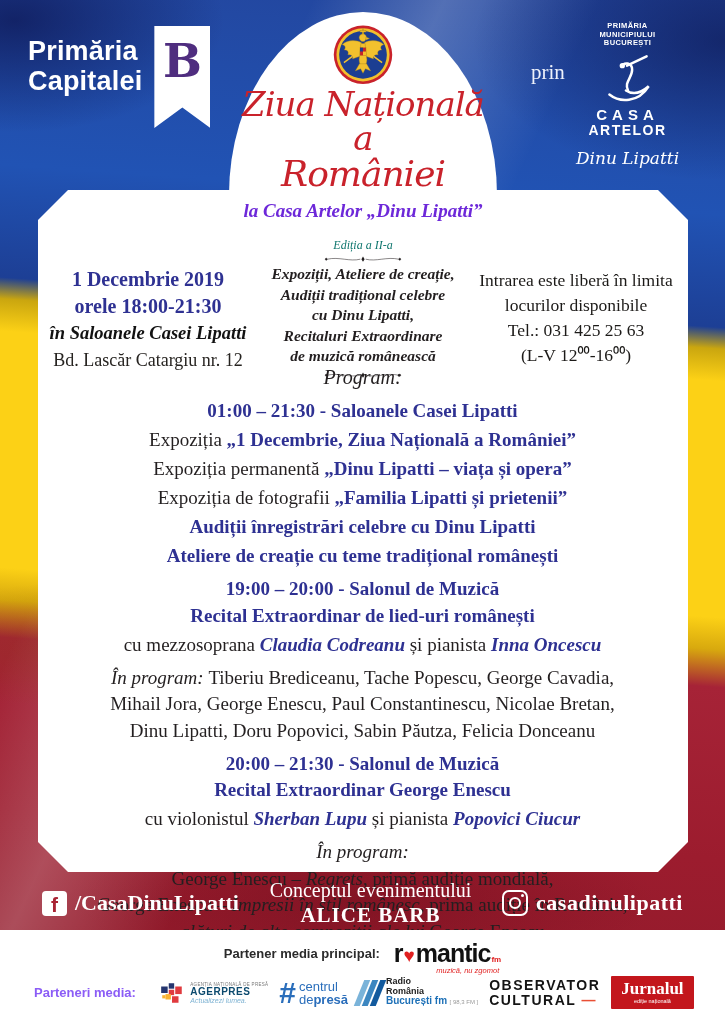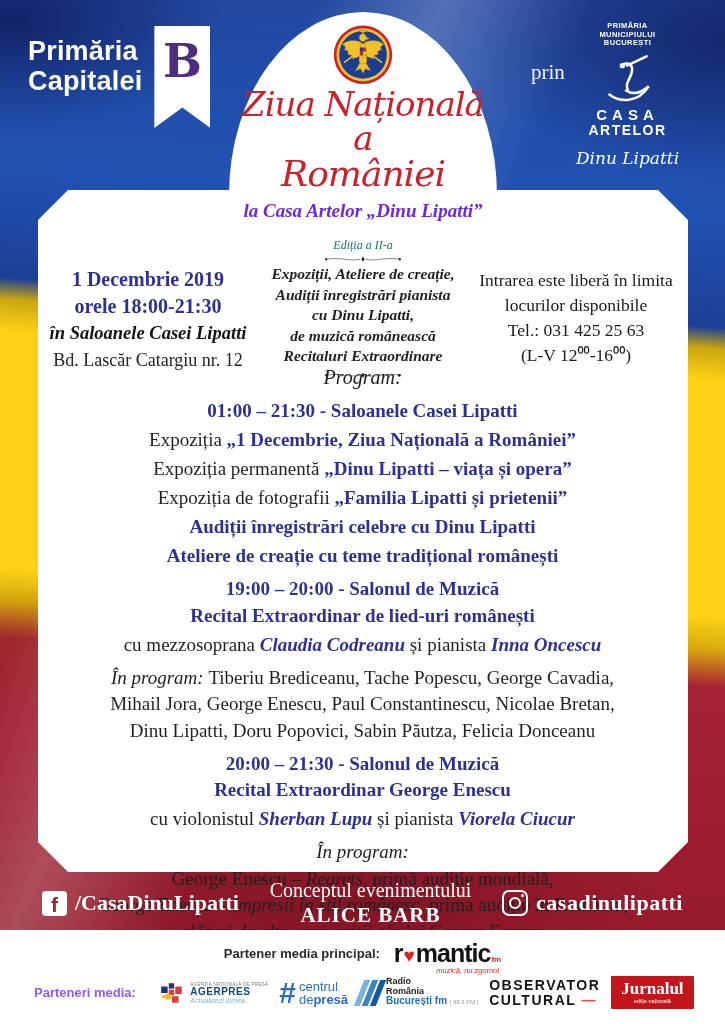--- a/index.html
+++ b/index.html
@@ -202,24 +202,24 @@
     <g fill="none" stroke="#231f20" stroke-width="1">
       <path d="M8 6 C30 1 50 11 70 6"></path>
         <path d="M142 6 C120 1 100 11 80 6"></path>
       <circle cx="6" cy="6" r="1.8" fill="#231f20"></circle>
         <circle cx="144" cy="6" r="1.8" fill="#231f20"></circle>
     </g>
     <path d="M75 1 L78 6 L75 11 L72 6 Z" fill="#231f20"></path>
   </svg>
   <div class="desc">
       <div>Expoziții, Ateliere de creație,</div>
-      <div>Audiții înregistrări pianista</div>
+      <div>Audiții tradițional celebre</div>
       <div>cu Dinu Lipatti,</div>
+      <div>Recitaluri Extraordinare</div>
       <div>de muzică românească</div>
-      <div>Recitaluri Extraordinare</div>
     </div>
   <svg class="flourish" viewBox="0 0 150 12" width="150" height="12" style="margin-top:5px;">
     <g fill="none" stroke="#231f20" stroke-width="1">
       <path d="M8 6 C30 1 50 11 70 6"></path>
         <path d="M142 6 C120 1 100 11 80 6"></path>
       <circle cx="6" cy="6" r="1.8" fill="#231f20"></circle>
         <circle cx="144" cy="6" r="1.8" fill="#231f20"></circle>
     </g>
     <path d="M75 1 L78 6 L75 11 L72 6 Z" fill="#231f20"></path>
   </svg>
@@ -248,21 +248,21 @@
     <div class="pline v-row"><span class="seg-b">Audiții înregistrări celebre cu Dinu Lipatti</span></div>
     <div class="pline v-row"><span class="seg-b">Ateliere de creație cu teme tradițional românești</span></div>
     <div class="pline v-time"><span class="seg-b">19:00 – 20:00 - Salonul de Muzică</span></div>
     <div class="pline v-tight"><span class="seg-b">Recital Extraordinar de lied-uri românești</span></div>
     <div class="pline v-row"><span class="seg-p">cu mezzosoprana </span><span class="seg-bi">Claudia Codreanu</span><span class="seg-p"> și pianista </span><span class="seg-bi">Inna Oncescu</span></div>
     <div class="pline v-time"><span class="seg-i">În program: </span><span class="seg-p">Tiberiu Brediceanu, Tache Popescu, George Cavadia,</span></div>
     <div class="pline v-tight"><span class="seg-p">Mihail Jora, George Enescu, Paul Constantinescu, Nicolae Bretan,</span></div>
     <div class="pline v-tight"><span class="seg-p">Dinu Lipatti, Doru Popovici, Sabin Păutza, Felicia Donceanu</span></div>
     <div class="pline v-time"><span class="seg-b">20:00 – 21:30 - Salonul de Muzică</span></div>
     <div class="pline v-tight"><span class="seg-b">Recital Extraordinar George Enescu</span></div>
-    <div class="pline v-row"><span class="seg-p">cu violonistul </span><span class="seg-bi">Sherban Lupu</span><span class="seg-p"> și pianista </span><span class="seg-bi">Viorela Ciucur</span></div>
+    <div class="pline v-row"><span class="seg-p">cu violonistul </span><span class="seg-bi">Sherban Lupu</span><span class="seg-p"> și pianista </span><span class="seg-bi">Popovici Ciucur</span></div>
     <div class="pline v-time"><span class="seg-i">În program:</span></div>
     <div class="pline v-tight"><span class="seg-p">George Enescu – </span><span class="seg-ip">Regrets</span><span class="seg-p">, primă audiție mondială,</span></div>
     <div class="pline v-tight"><span class="seg-p">George Enescu – </span><span class="seg-ip">Impresii în stil românesc</span><span class="seg-p">, prima audiție în România,</span></div>
     <div class="pline v-tight"><span class="seg-ip">alături de alte compoziții ale lui </span><span class="seg-p">George Enescu</span></div>
   </div>
 
 <div class="social">
   <div class="soc-group">
     <div class="fb-box">
         <div class="fb-f">f</div>

